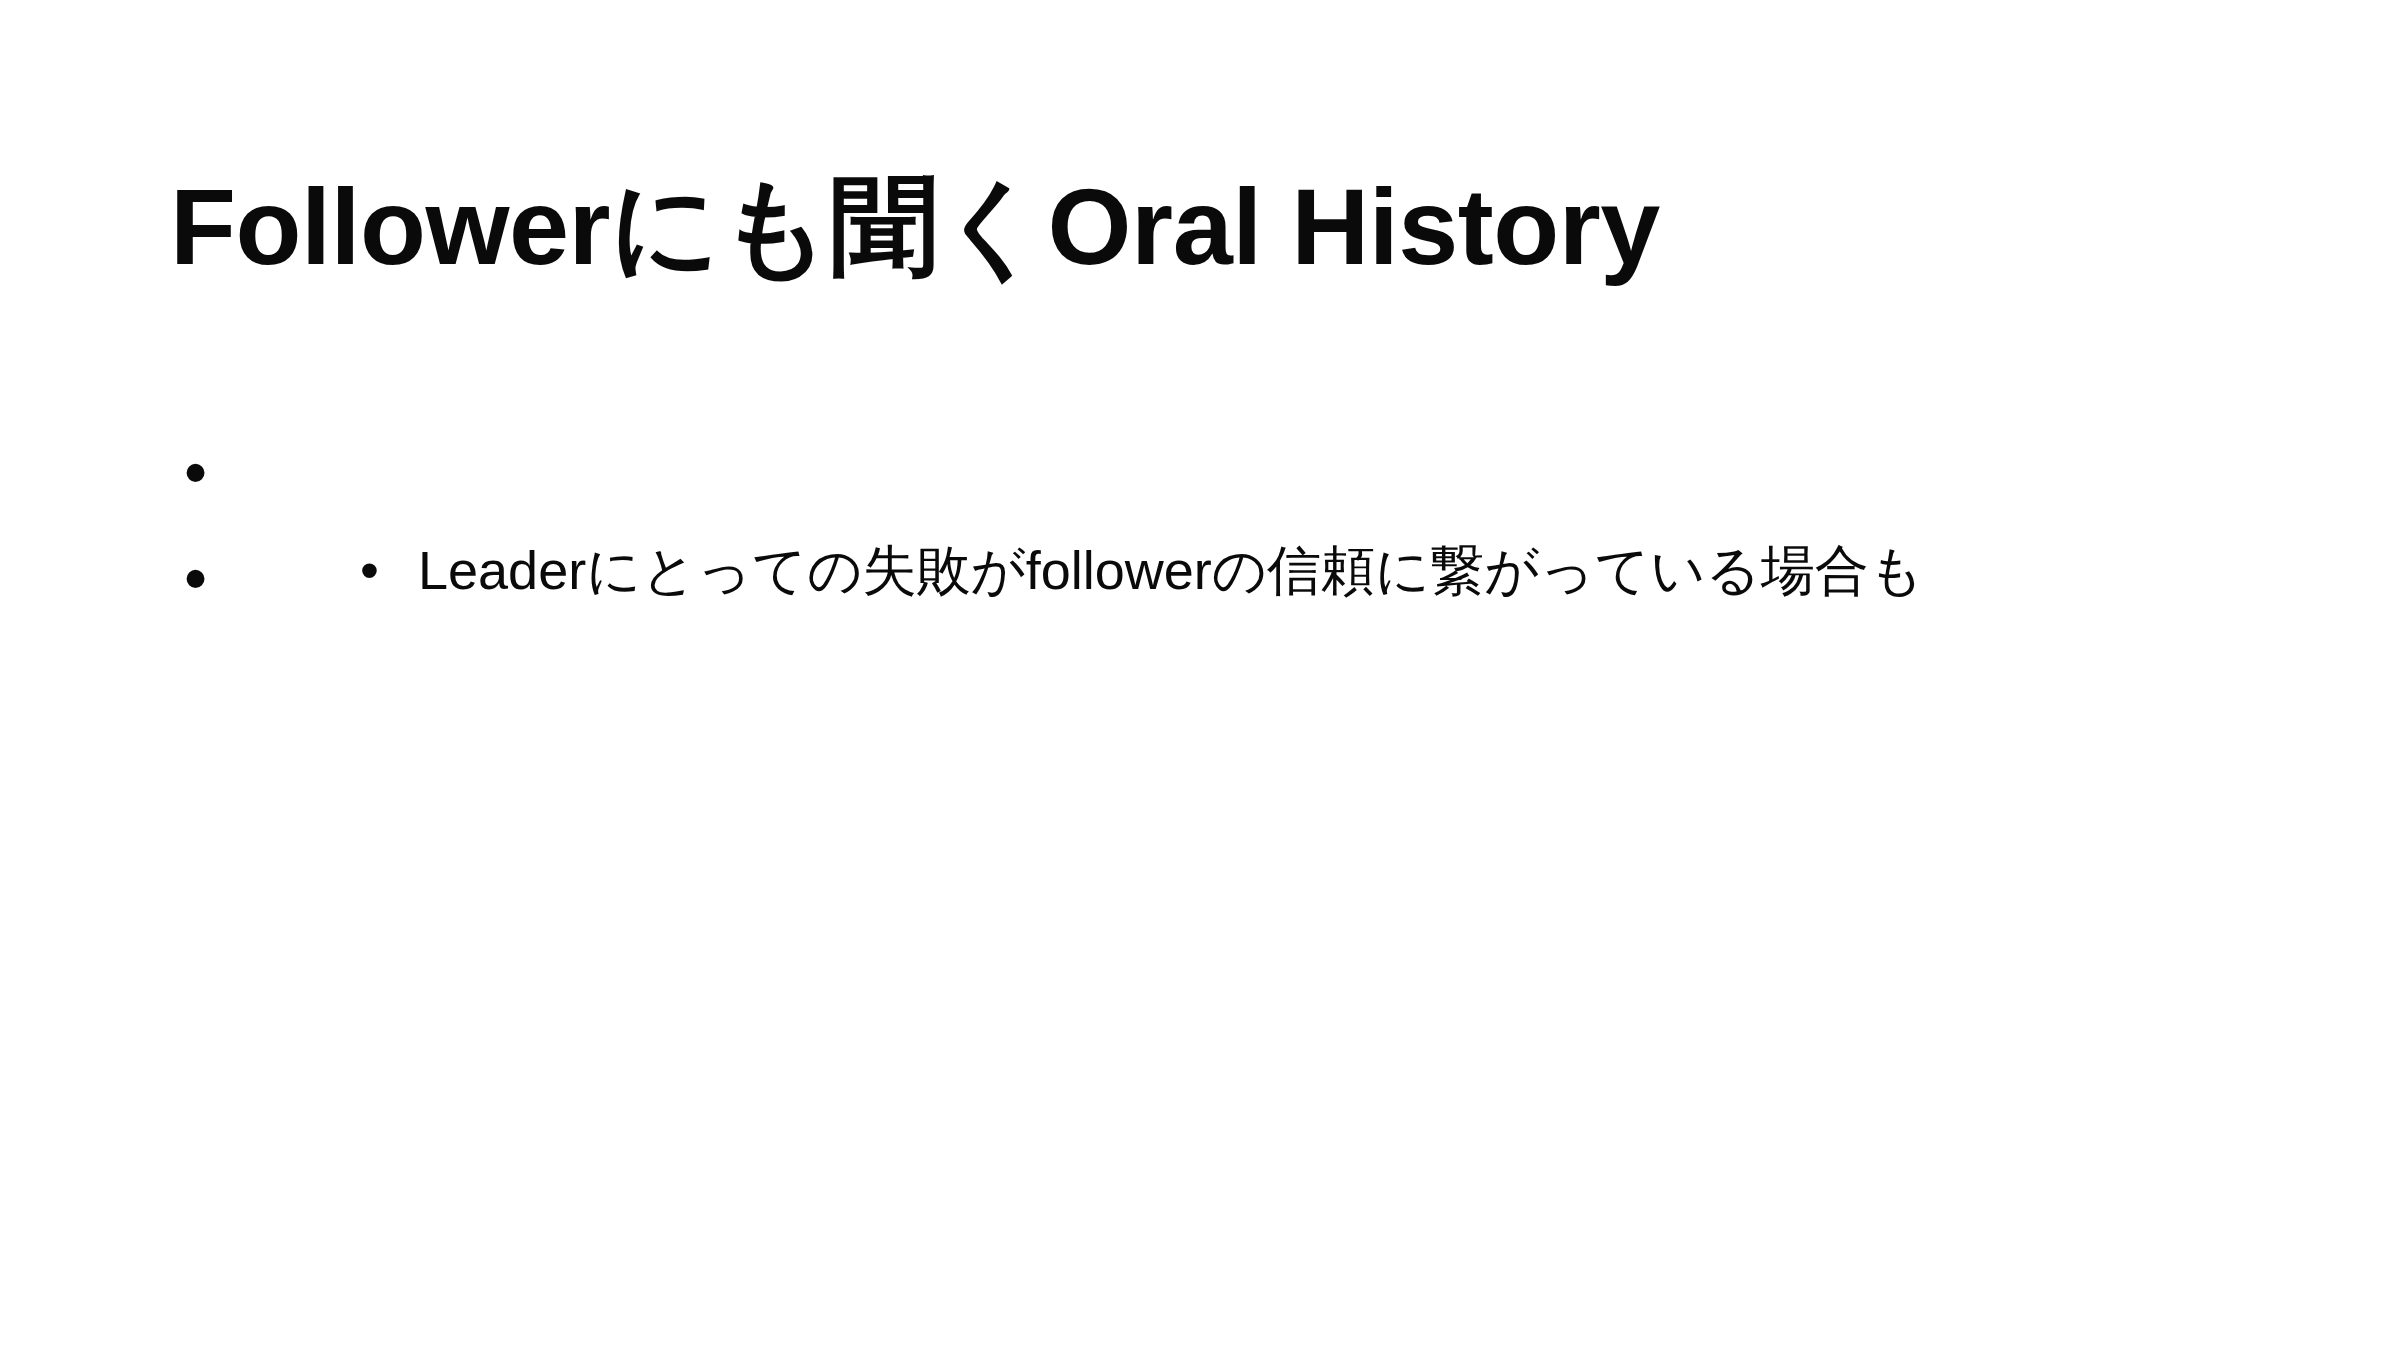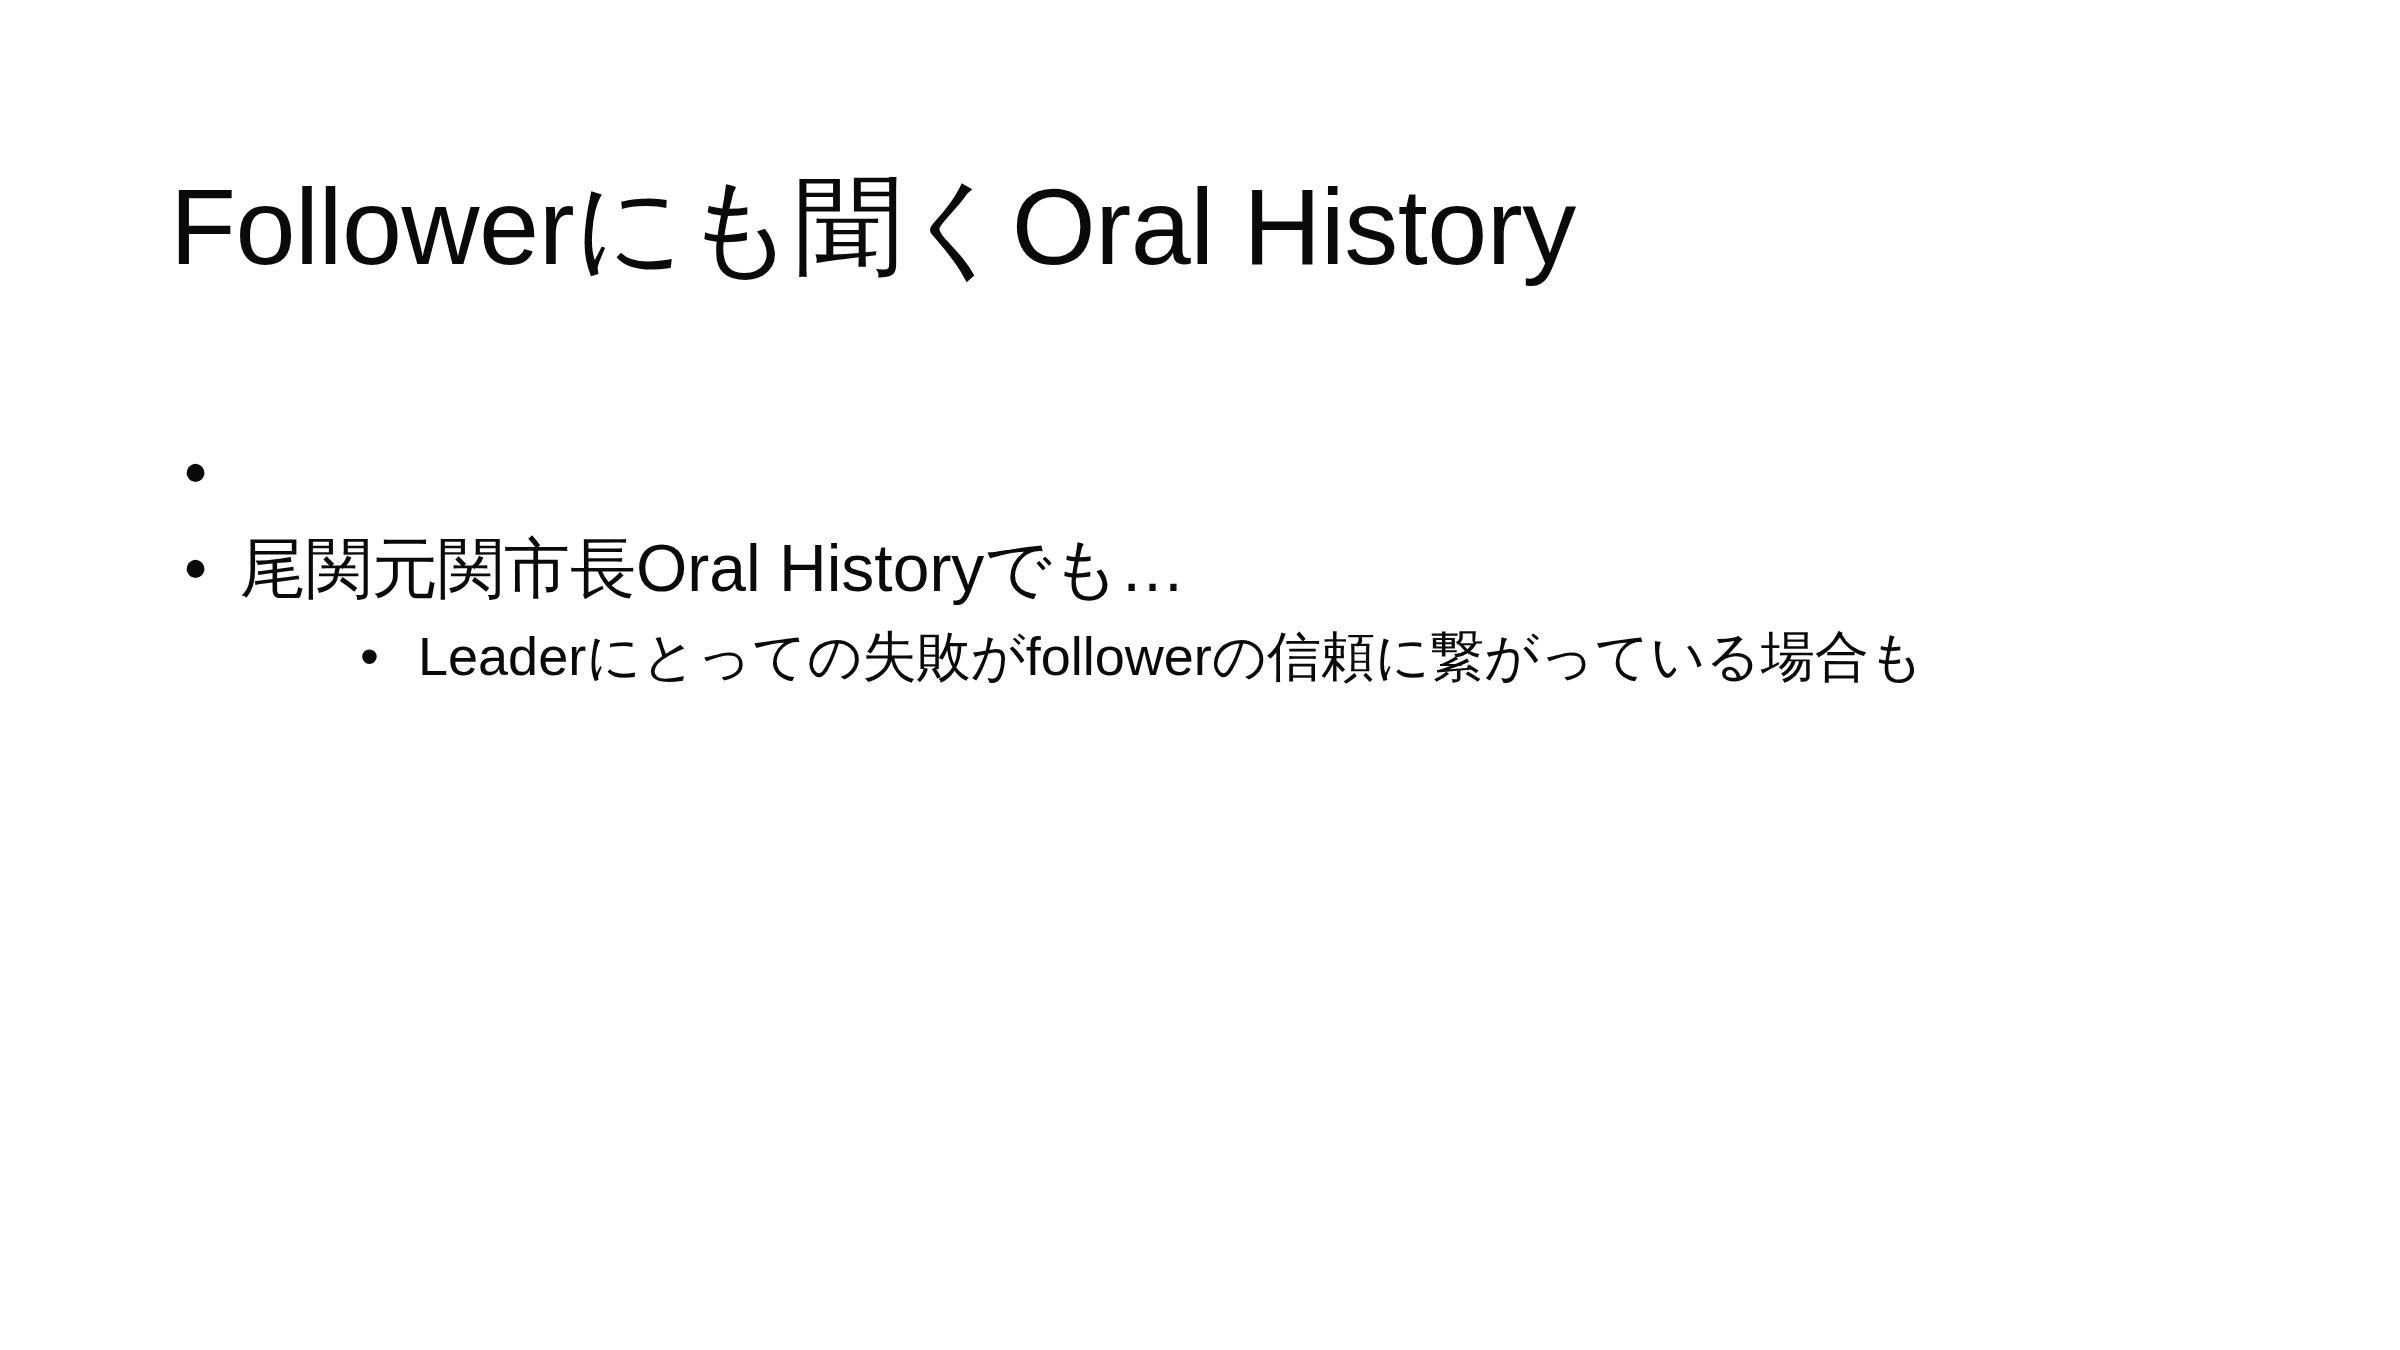--- a/index.html
+++ b/index.html
@@ -21,21 +21,21 @@
   }
 
   
   .slide-title {
     position: absolute;
     left: 170px;
     top: 95px;
     width: 2080px;
     font-size: 108px;
     line-height: 1.12;
-    font-weight: 400;
+    font-weight: 700;
     letter-spacing: -0.5px;
     color: #0a0a0a;
     white-space: nowrap;
   }
 
   
   .body-area {
     position: absolute;
     left: 170px;
     top: 430px;
@@ -112,21 +112,20 @@
     <ul class="level1">
 
       <li class="bullet-l1">
         <span class="marker">•</span>
       </li>
 
       <li class="gap-block"></li>
 
       <li class="bullet-l1">
         <span class="marker">•</span>
-        <span class="line">尾関元関市長Oral Historyでも…</span>
 
         <ul class="level2">
           <li class="bullet-l2">
             <span class="marker">•</span>
             <span class="line">Leaderにとっての失敗がfollowerの信頼に繋がっている場合も</span>
           </li>
         </ul>
       </li>
 
     </ul>

